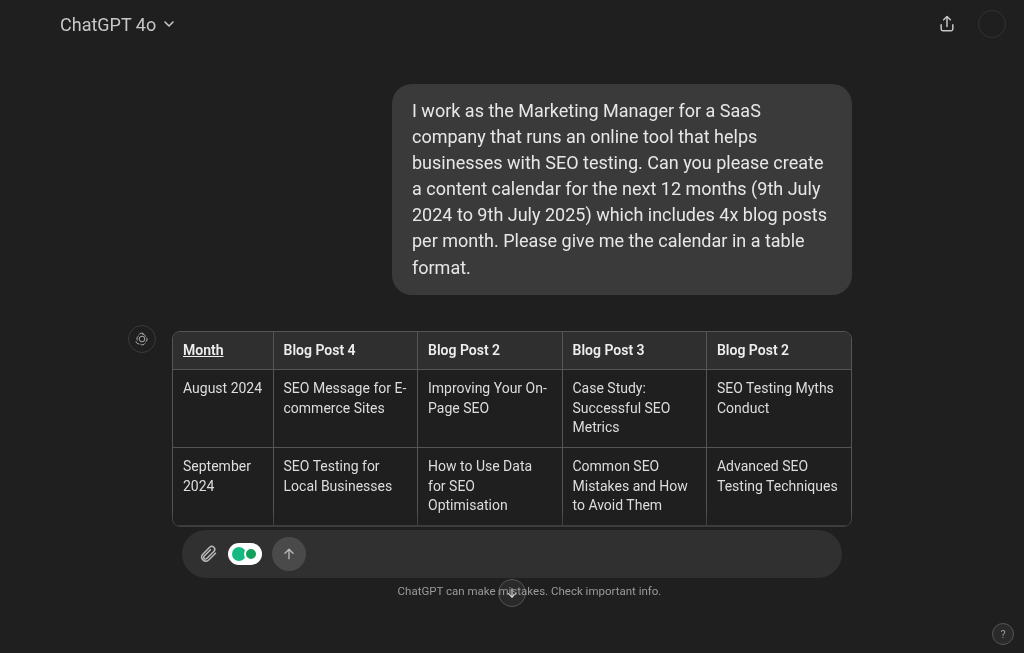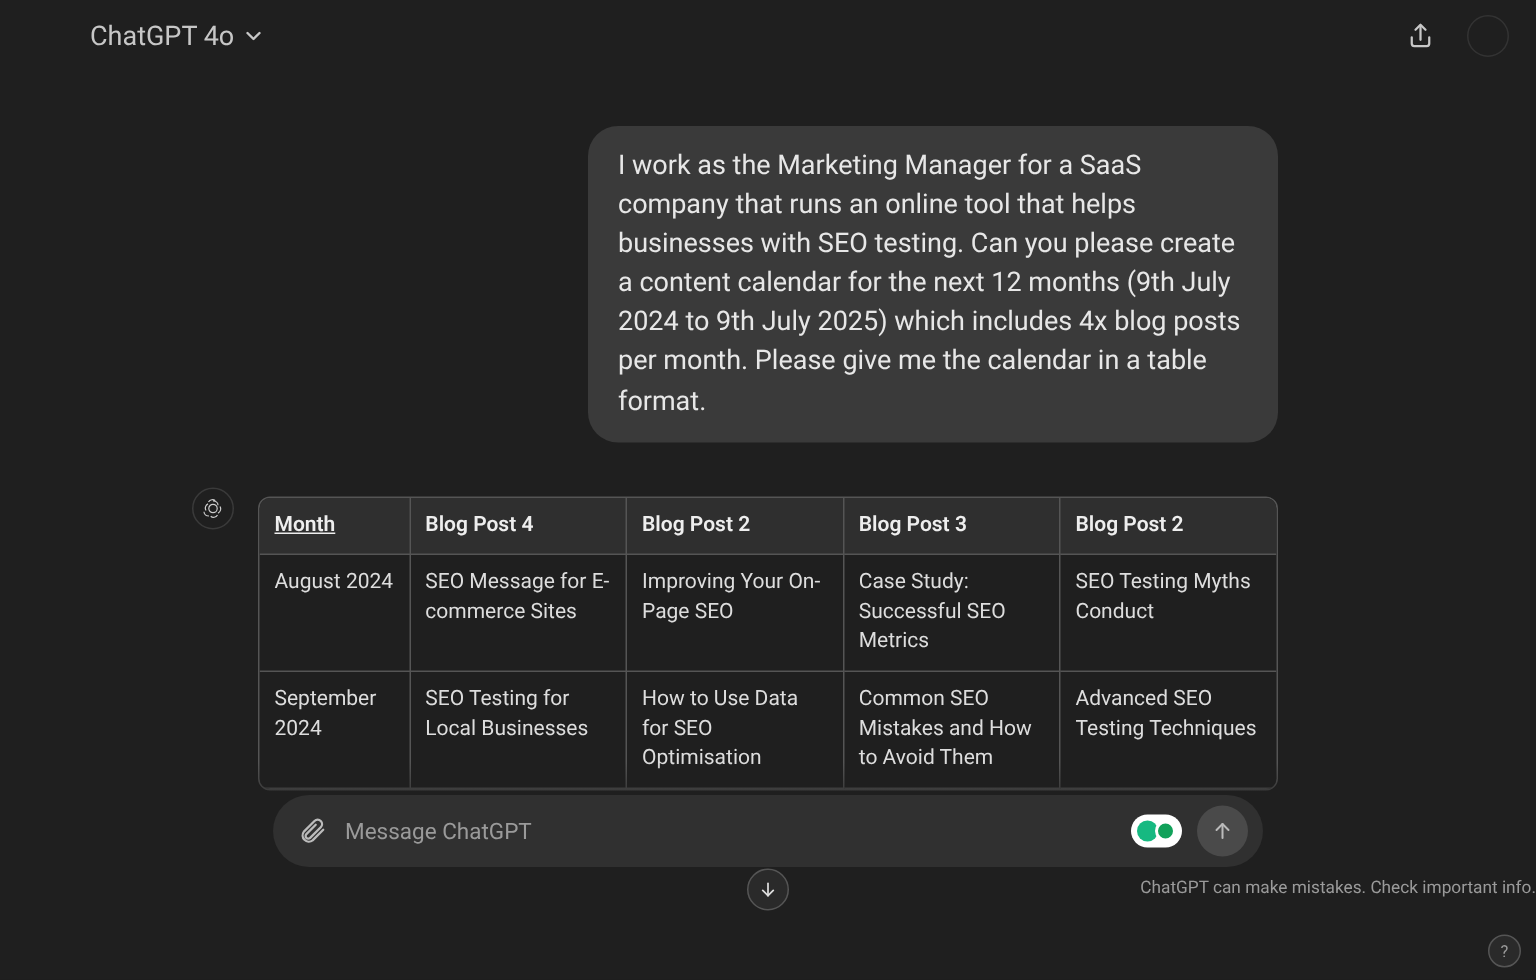--- a/index.html
+++ b/index.html
@@ -48,21 +48,21 @@
   
   .scroll-bottom{position:absolute;left:50%;transform:translateX(-50%);top:535px;width:28px;height:28px;border-radius:50%;border:1px solid #555;background:#2a2a2a;display:flex;align-items:center;justify-content:center;cursor:pointer;}
   
   .composer-area{position:absolute;bottom:0;left:0;right:0;padding:0 0 6px 0;}
   .composer{width:660px;margin:0 auto;background:#303030;border-radius:28px;height:48px;display:flex;align-items:center;padding:0 10px 0 16px;gap:10px;}
   .composer input{flex:1;background:transparent;border:none;outline:none;color:var(--text);font-size:15px;}
   .composer input::placeholder{color:var(--text-dim);}
   .ext-badge{display:flex;align-items:center;gap:-4px;background:#fff;border-radius:12px;height:22px;padding:0 4px;}
   .ext-badge .dot{width:14px;height:14px;border-radius:50%;}
   .send-btn{width:34px;height:34px;border-radius:50%;background:#4a4a4a;display:flex;align-items:center;justify-content:center;cursor:pointer;}
-  .footnote{text-align:right;font-size:11.5px;color:var(--text-dim);margin-top:6px;margin-left:35px;}
+  .footnote{text-align:center;font-size:11.5px;color:var(--text-dim);margin-top:6px;margin-left:35px;}
   
   .help{position:absolute;right:10px;bottom:8px;width:22px;height:22px;border-radius:50%;border:1px solid #555;display:flex;align-items:center;justify-content:center;color:var(--text-dim);font-size:11px;cursor:pointer;background:#2a2a2a;}
   
   .fade{position:absolute;left:0;right:0;bottom:56px;height:40px;background:linear-gradient(to bottom, rgba(31,31,31,0), rgba(31,31,31,1));pointer-events:none;}
   .clip{height:508px;overflow:hidden;}
 </style>
 </head>
 <body>
 
 <div class="header">
@@ -146,21 +146,20 @@
 
   <div class="fade"></div>
 
   <div class="composer-area">
     <div class="composer">
       <span class="icon-btn" style="width:20px;height:20px;">
         <svg viewBox="0 0 24 24" width="20" height="20" fill="none" stroke="#bbb" stroke-width="1.8" stroke-linecap="round" stroke-linejoin="round">
           <path d="M21 11l-8.5 8.5a5 5 0 0 1-7-7L14 4a3.5 3.5 0 0 1 5 5l-8.5 8.5a2 2 0 0 1-3-3L15 7"></path>
         </svg>
       </span>
-      <input type="text" placeholder="Message ChatGPT" style="">
       <span class="ext-badge">
         <span class="dot" style="background:#16b981;margin-right:-2px;"></span>
         <span class="dot" style="background:#11a15a;border:2px solid #fff;box-sizing:border-box;"></span>
       </span>
       <span class="send-btn">
         <svg viewBox="0 0 24 24" width="16" height="16" fill="none" stroke="#bbb" stroke-width="2" stroke-linecap="round" stroke-linejoin="round">
             <path d="M12 19V5"></path>
             <path d="M6 11l6-6 6 6"></path>
           </svg>
       </span>

